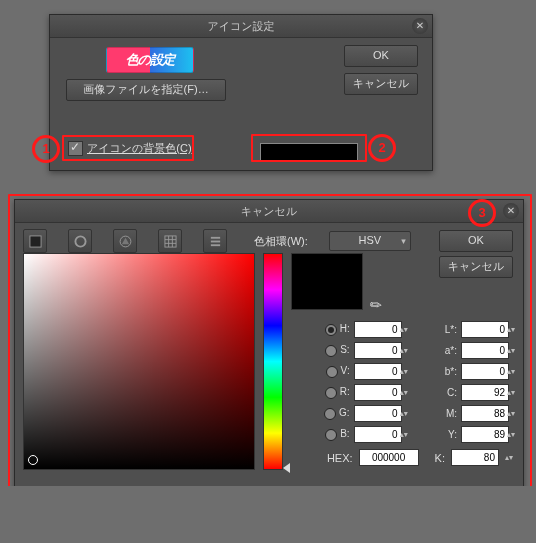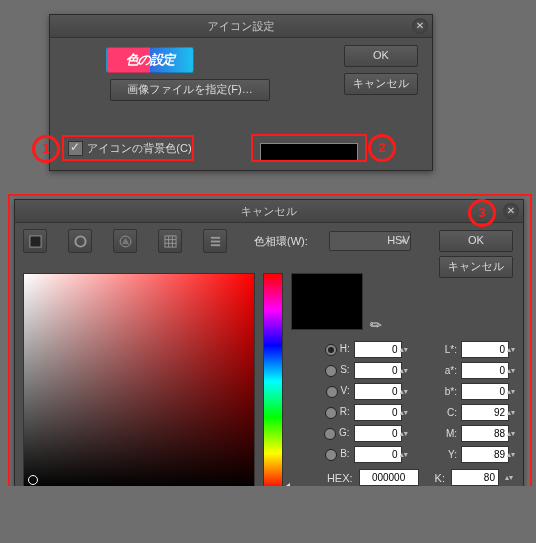--- a/index.html
+++ b/index.html
@@ -1,32 +1,32 @@
 <!DOCTYPE html>
 <html><head>
 <meta charset="utf-8">
 <style>
   html,body{margin:0;padding:0;background:#6e6e6e;font-family:"Meiryo","Hiragino Sans",sans-serif;font-size:11px;color:#ddd;}
   .stage{position:relative;width:536px;height:486px;}
   .dialog{position:absolute;background:#4f4f4f;border:1px solid #2a2a2a;box-shadow:0 2px 6px rgba(0,0,0,.4);}
   .titlebar{height:22px;background:linear-gradient(#545454,#444);border-bottom:1px solid #333;text-align:center;line-height:22px;color:#ccc;font-size:11px;position:relative;}
   .close{position:absolute;right:4px;top:3px;width:16px;height:16px;border-radius:8px;background:radial-gradient(#555,#333);color:#ccc;text-align:center;line-height:15px;cursor:pointer;font-size:10px;}
   .btn{display:inline-block;min-width:72px;height:20px;line-height:19px;text-align:center;background:linear-gradient(#5b5b5b,#494949);border:1px solid #2f2f2f;border-radius:2px;color:#ddd;font-size:11px;cursor:pointer;}
-  .btn.wide{width:158px;text-align:center;margin-left:44px;}
+  .btn.wide{width:158px;text-align:center;}
   .logo{display:inline-block;width:86px;height:24px;background:linear-gradient(90deg,#ff3a6e,#ff3a6e 50%,#2f6de0 50%,#1dc0f0);border-radius:3px;font-weight:900;font-size:13px;color:#fff;text-align:center;line-height:24px;letter-spacing:-1px;font-style:italic;border:1px solid rgba(0,0,0,.2);}
   .redbox{border:2px solid #ff1a1a;position:absolute;border-radius:1px;}
   .anno{position:absolute;width:22px;height:22px;border:3px solid #ff1a1a;border-radius:50%;color:#ff1a1a;font-weight:900;text-align:center;line-height:21px;font-size:13px;background:rgba(255,255,255,.02);}
   .check{width:13px;height:13px;background:#777;border:1px solid #333;display:inline-block;vertical-align:middle;position:relative;}
   .check::after{content:"✓";position:absolute;left:1px;top:-2px;font-size:12px;color:#ddd;}
   .swatch{width:96px;height:16px;background:#000;border:1px solid #888;display:inline-block;}
   
-  .mode-row{display:flex;align-items:center;gap:21px;padding:6px 8px 20px 8px;}
+  .mode-row{display:flex;align-items:center;gap:21px;padding:6px 8px 0 8px;}
   .mode-btn{width:22px;height:22px;background:linear-gradient(#555,#444);border:1px solid #333;border-radius:2px;cursor:pointer;display:flex;align-items:center;justify-content:center;}
   .mode-btn svg{width:13px;height:13px;}
-  .dd{width:80px;height:18px;background:#575757;border:1px solid #333;border-radius:2px;text-align:right;line-height:17px;color:#ddd;font-size:11px;cursor:pointer;position:relative;}
+  .dd{width:80px;height:18px;background:#575757;border:1px solid #333;border-radius:2px;text-align:center;line-height:17px;color:#ddd;font-size:11px;cursor:pointer;position:relative;}
   .dd::after{content:"▾";position:absolute;right:4px;top:1px;color:#bbb;font-size:9px;}
   .main{display:flex;padding:0 8px 10px 8px;gap:8px;}
   .sv{width:230px;height:215px;position:relative;border:1px solid #333;background:red;}
   .sv .sat{position:absolute;inset:0;background:linear-gradient(to right,#fff,rgba(255,255,255,0));}
   .sv .val{position:absolute;inset:0;background:linear-gradient(to top,#000,rgba(0,0,0,0));}
   .sv .cur{position:absolute;left:4px;bottom:4px;width:8px;height:8px;border:1px solid #fff;border-radius:50%;}
   .hue{width:18px;height:215px;border:1px solid #333;background:linear-gradient(to bottom,#f00,#f0f,#00f,#0ff,#0f0,#ff0,#f00);position:relative;}
   .hue .tri{position:absolute;right:-8px;bottom:-4px;border-top:5px solid transparent;border-bottom:5px solid transparent;border-right:7px solid #ddd;}
   .right{flex:1;}
   .preview{width:70px;height:55px;background:#000;border:1px solid #333;display:inline-block;}
@@ -53,21 +53,21 @@
     <div style="position:absolute;left:56px;top:32px;">
       <span class="logo">色の設定</span>
     </div>
     <div style="position:absolute;right:14px;top:30px;display:flex;flex-direction:column;gap:6px;">
       <div class="btn">OK</div>
       <div class="btn">キャンセル</div>
     </div>
     <div style="position:absolute;left:16px;top:64px;display:flex;flex-direction:column;gap:7px;">
       <div class="btn wide">画像ファイルを指定(F)…</div>
     </div>
-    <div style="position:absolute;left:18px;top:126px;display:flex;align-items:center;gap:4px;">
+    <div style="position:absolute;left:18px;top:126px;display:flex;align-items:center;gap:4px;text-decoration:underline;">
       <span class="check"></span>
       <span>アイコンの背景色(C)</span>
     </div>
     <div style="position:absolute;left:210px;top:128px;">
       <span class="swatch"></span>
     </div>
   </div>
 
   <div class="redbox" style="left:62px;top:135px;width:128px;height:22px;"></div>
   <div class="anno" style="left:32px;top:135px;">1</div>

